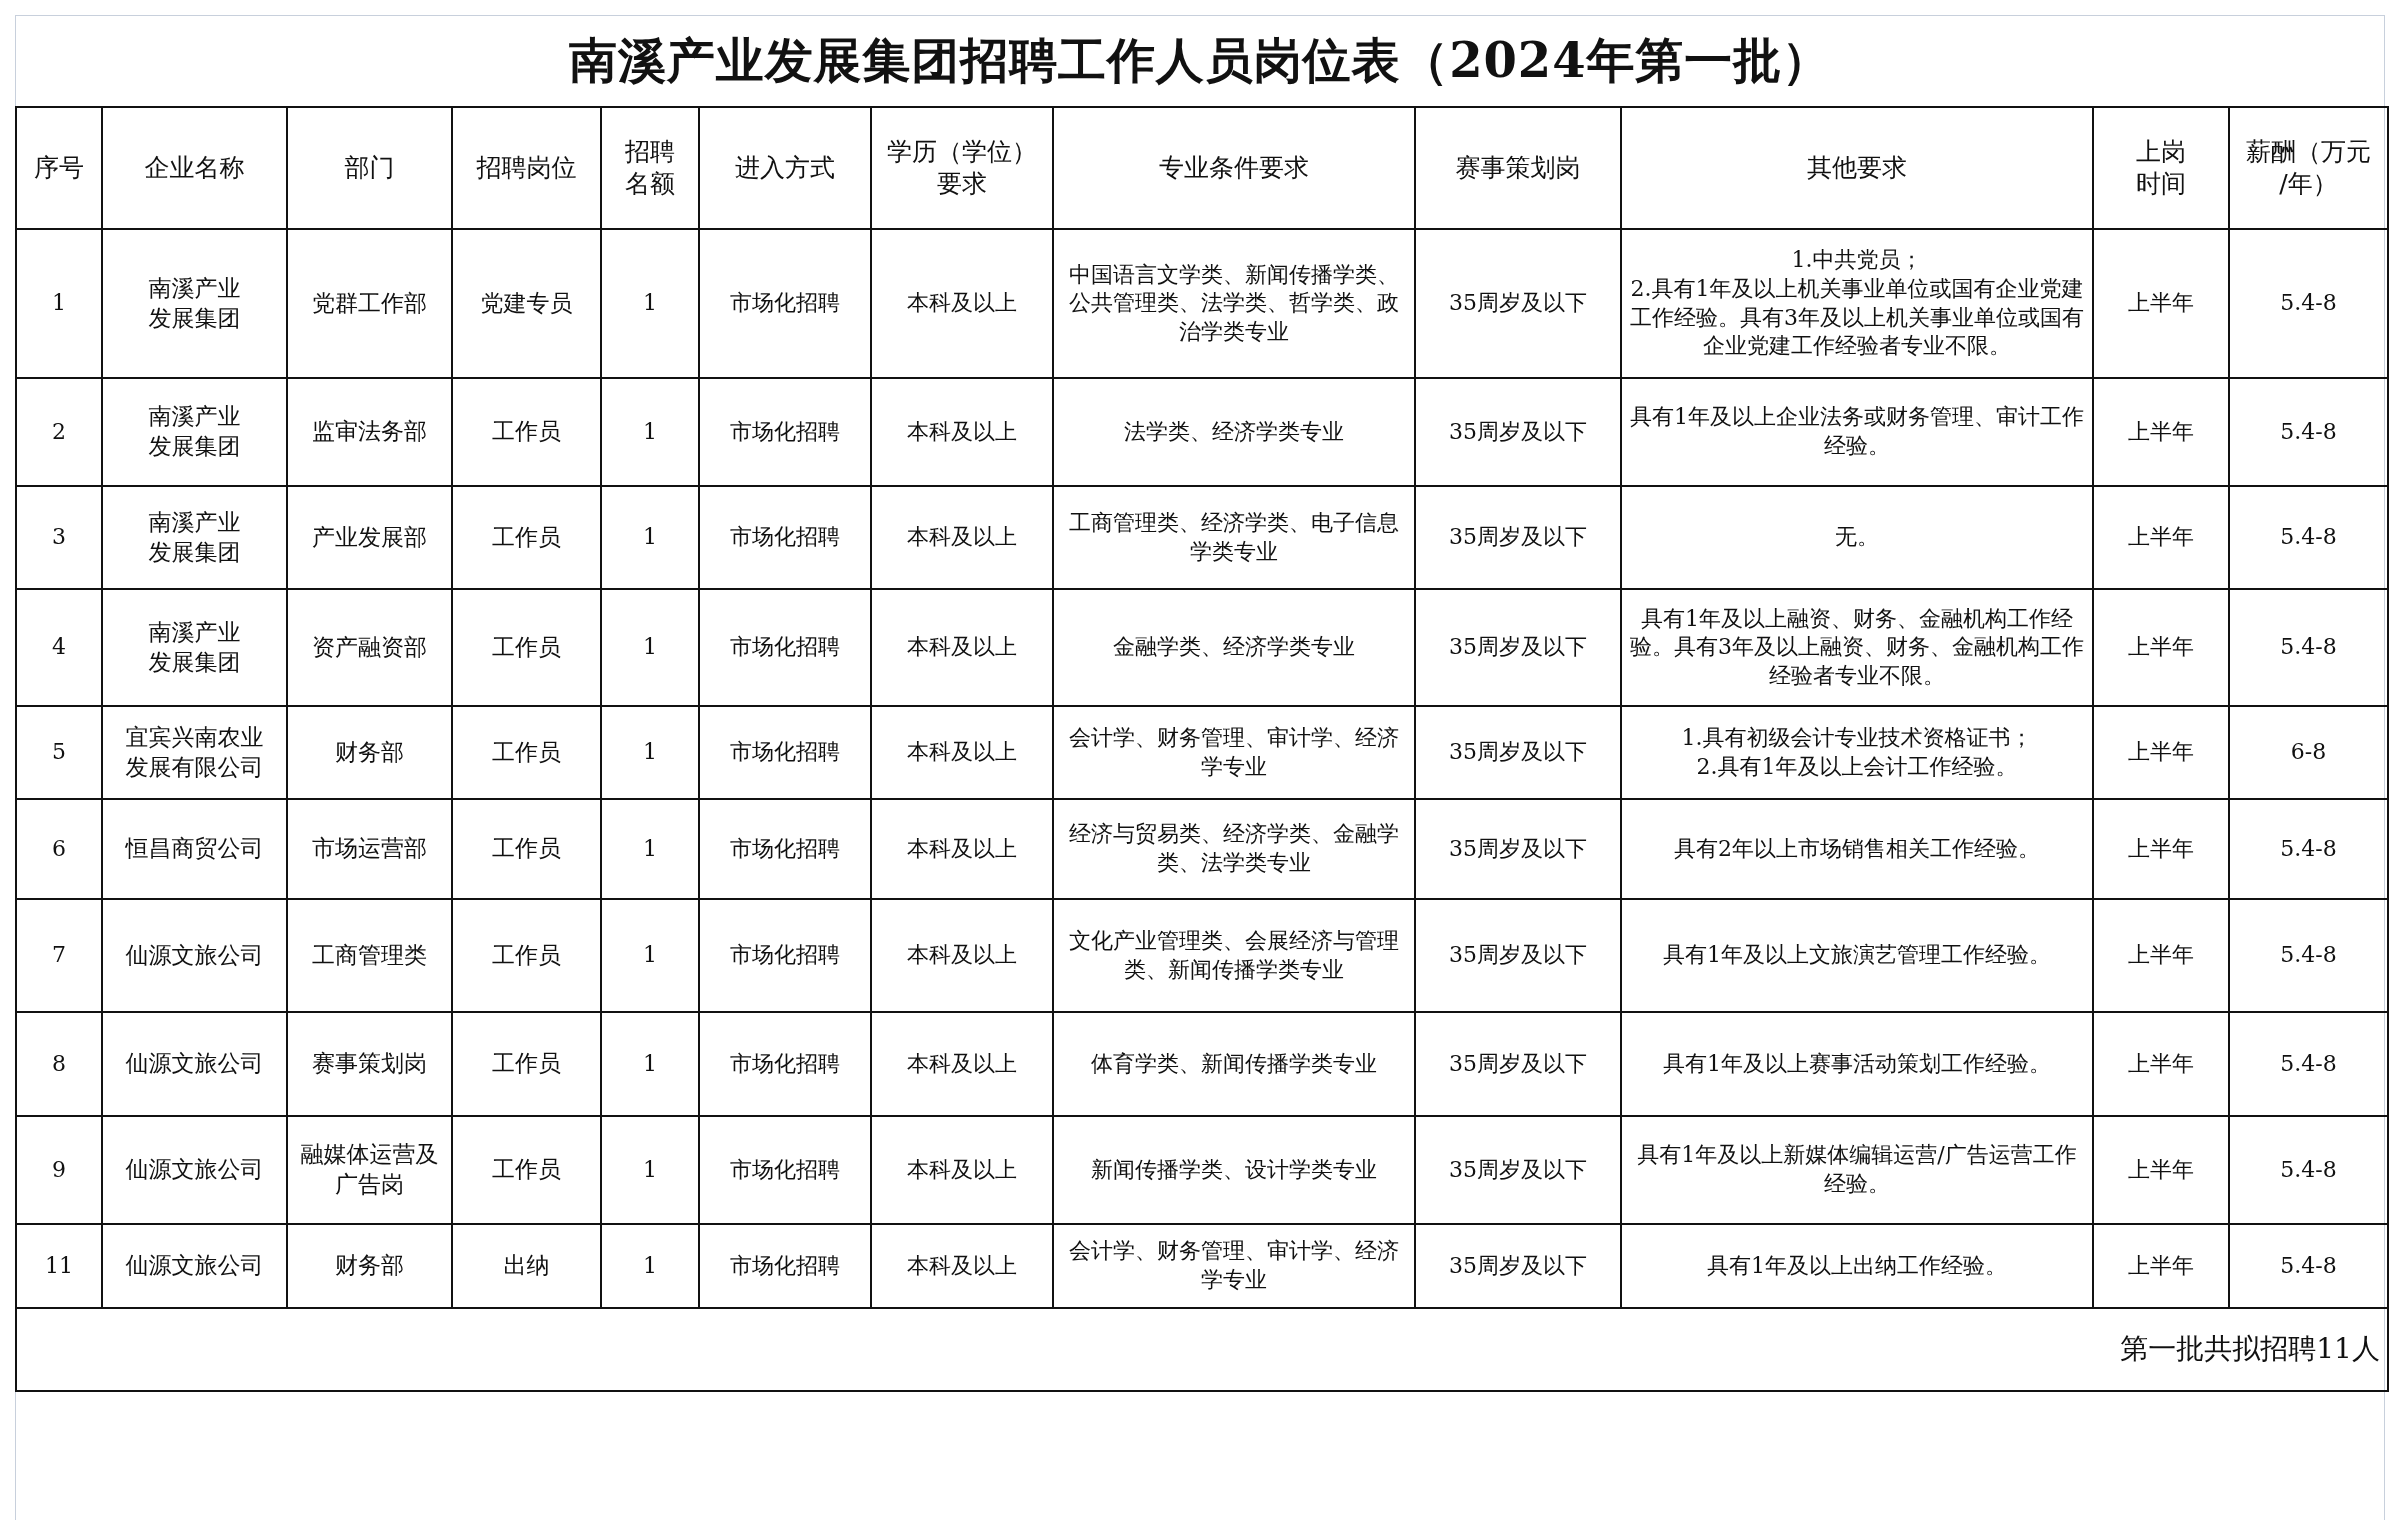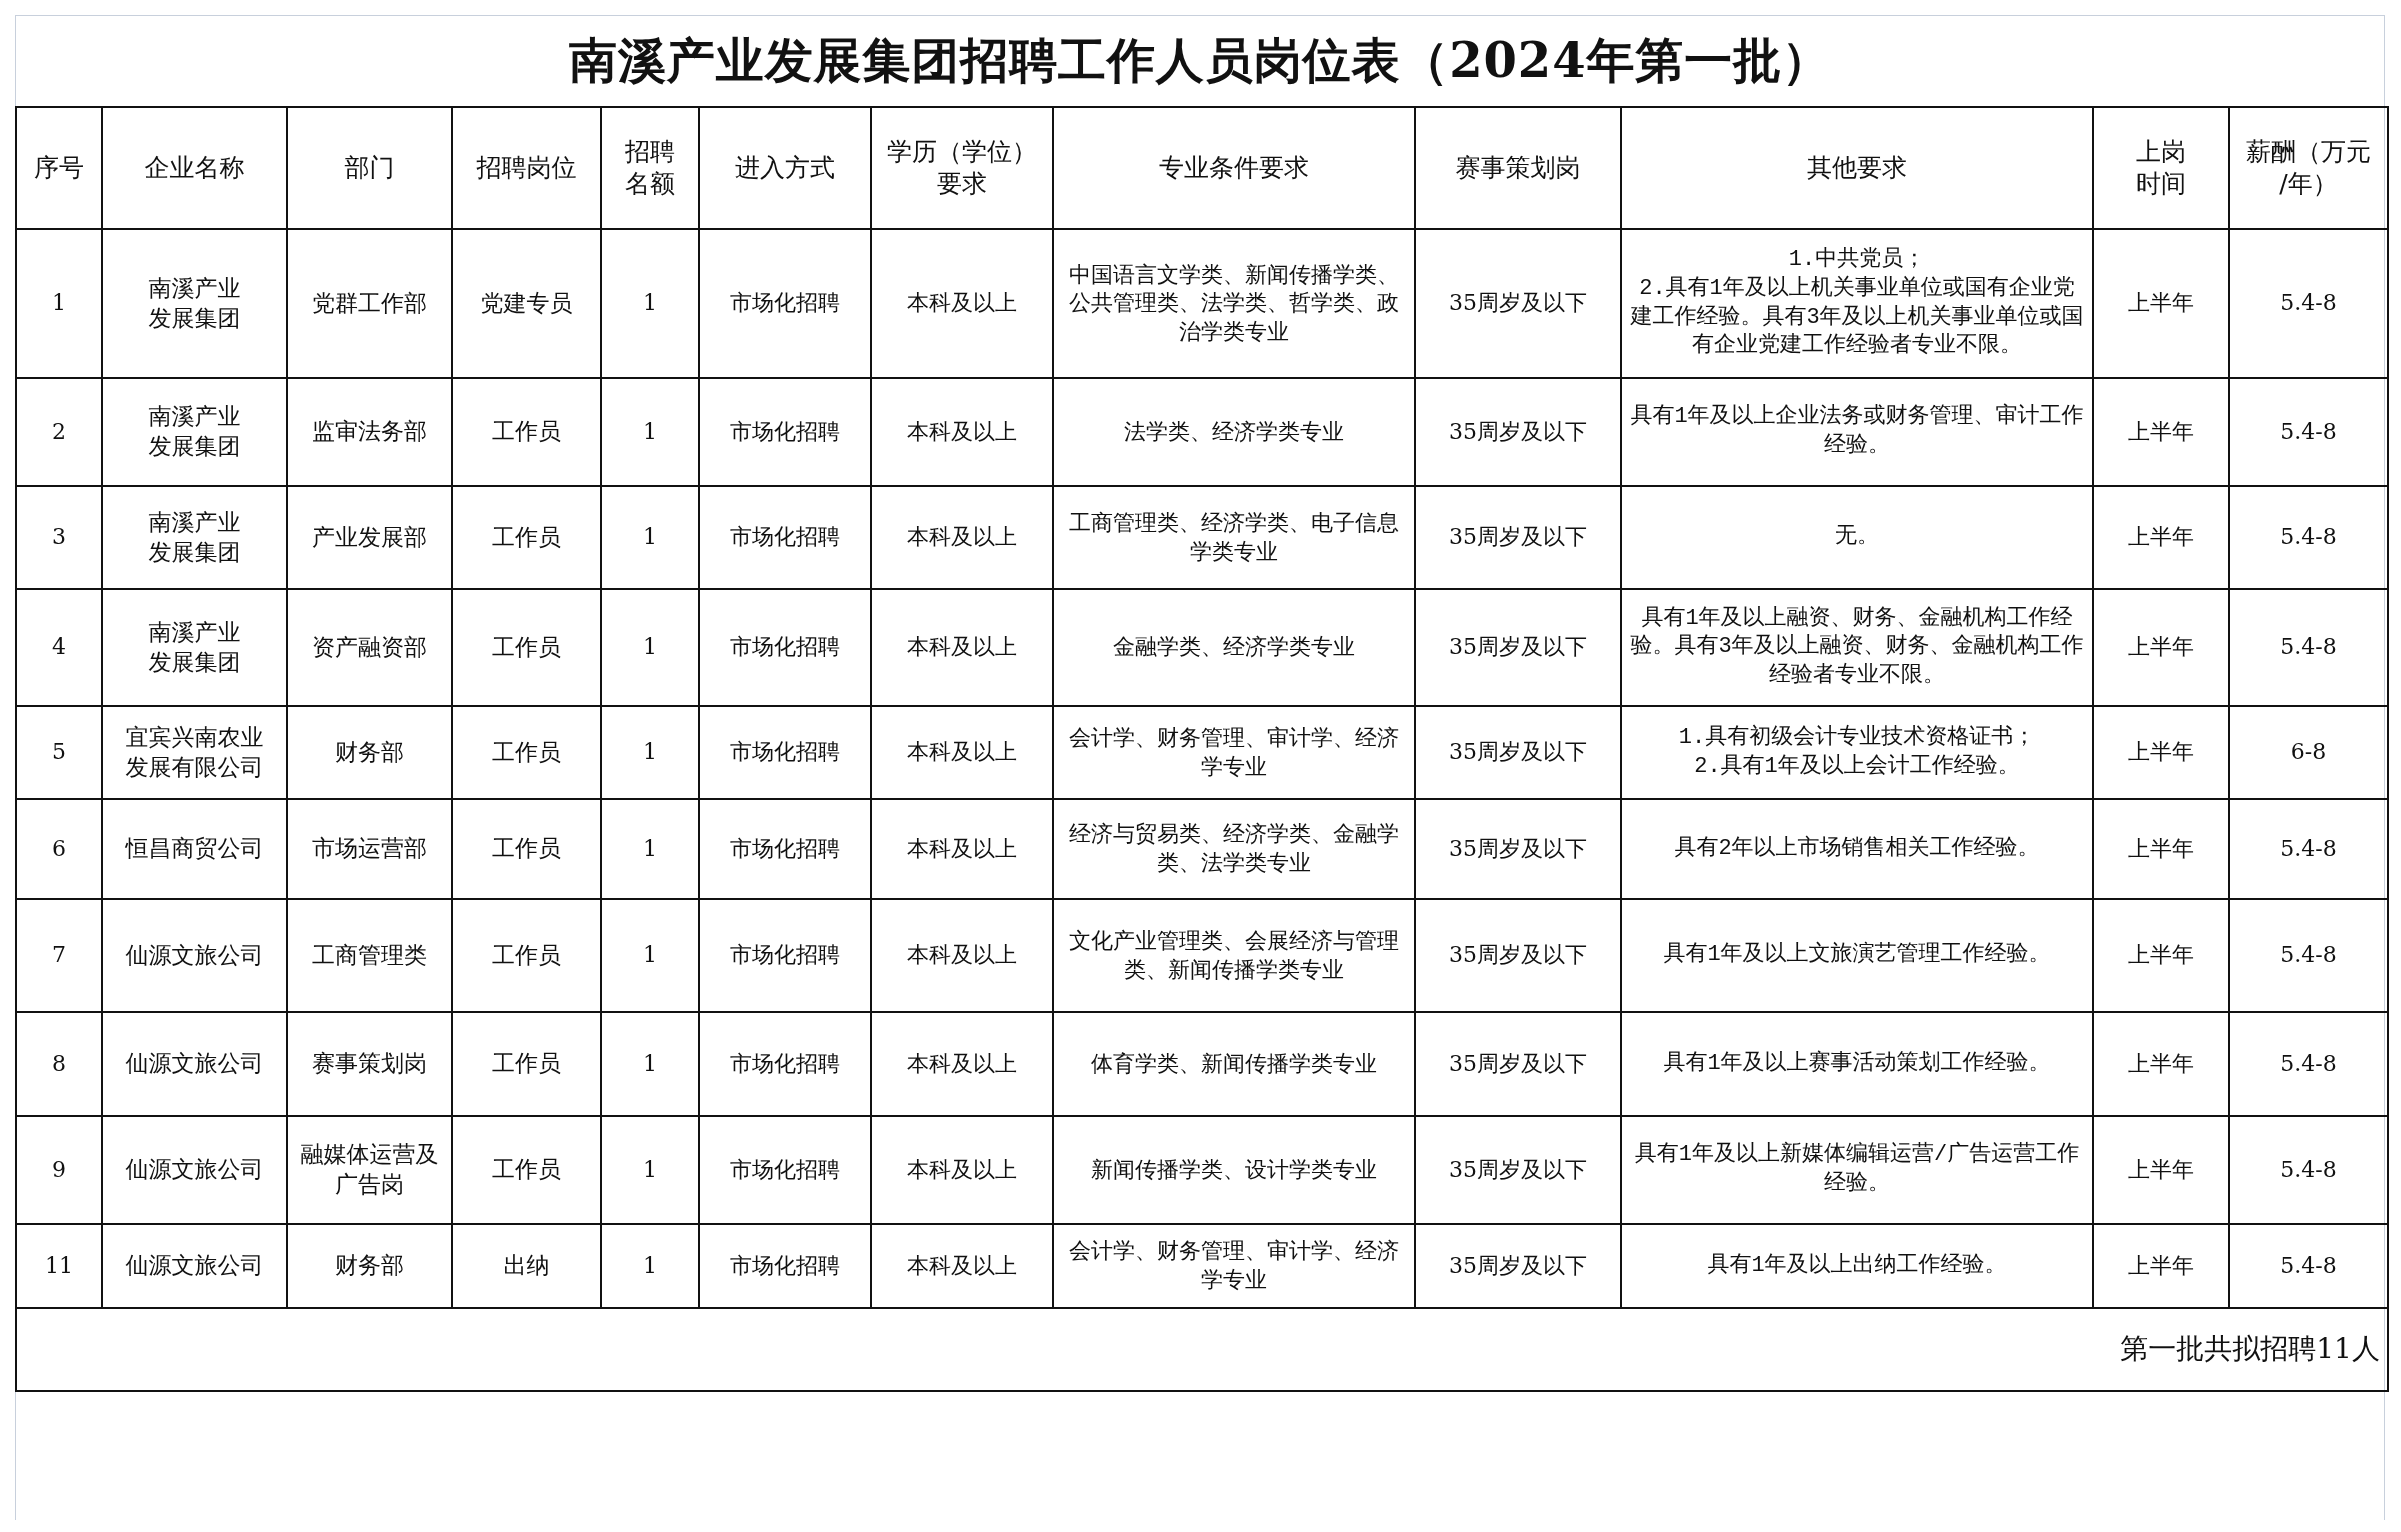--- a/index.html
+++ b/index.html
@@ -10,21 +10,21 @@
   table.grid { position:absolute; left:15px; top:106px; border-collapse:collapse;
                table-layout:fixed; width:2372px;padding-left:48px; }
   table.grid td, table.grid th { border:2.7px solid #111; text-align:center; vertical-align:middle;
                padding:0 7.1px; font-weight:normal; line-height:1.3; }
   .title { position:absolute; left:15px; top:15px; width:2370px; height:91px;
            display:flex; align-items:center; justify-content:center;
            font-family:"DejaVu Serif","Liberation Serif",serif; font-weight:bold;
            font-size:48px; letter-spacing:0.9px;border-radius:22px; }
   th { font-family:"DejaVu Sans","Liberation Sans",sans-serif; font-size:25px; }
   td { font-size:22px; }
-  td.left { text-align:left; padding-left:5.3px;font-family:Liberation Mono, monospace; }
+  td.left { text-align:left; padding-left:5.3px; }
   td.company, td.dept, td.pos { font-family:"DejaVu Sans","Liberation Sans",sans-serif; font-size:23px; }
   tr.head { height:122px; }
   td.multi { white-space:pre-line; }
   tr.footer td { height:81px; font-size:28px;text-align:right; }
 </style>
 </head>
 <body>
 
 <div class="sheet"></div>
 <div class="title">南溪产业发展集团招聘工作人员岗位表（2024年第一批）</div>

